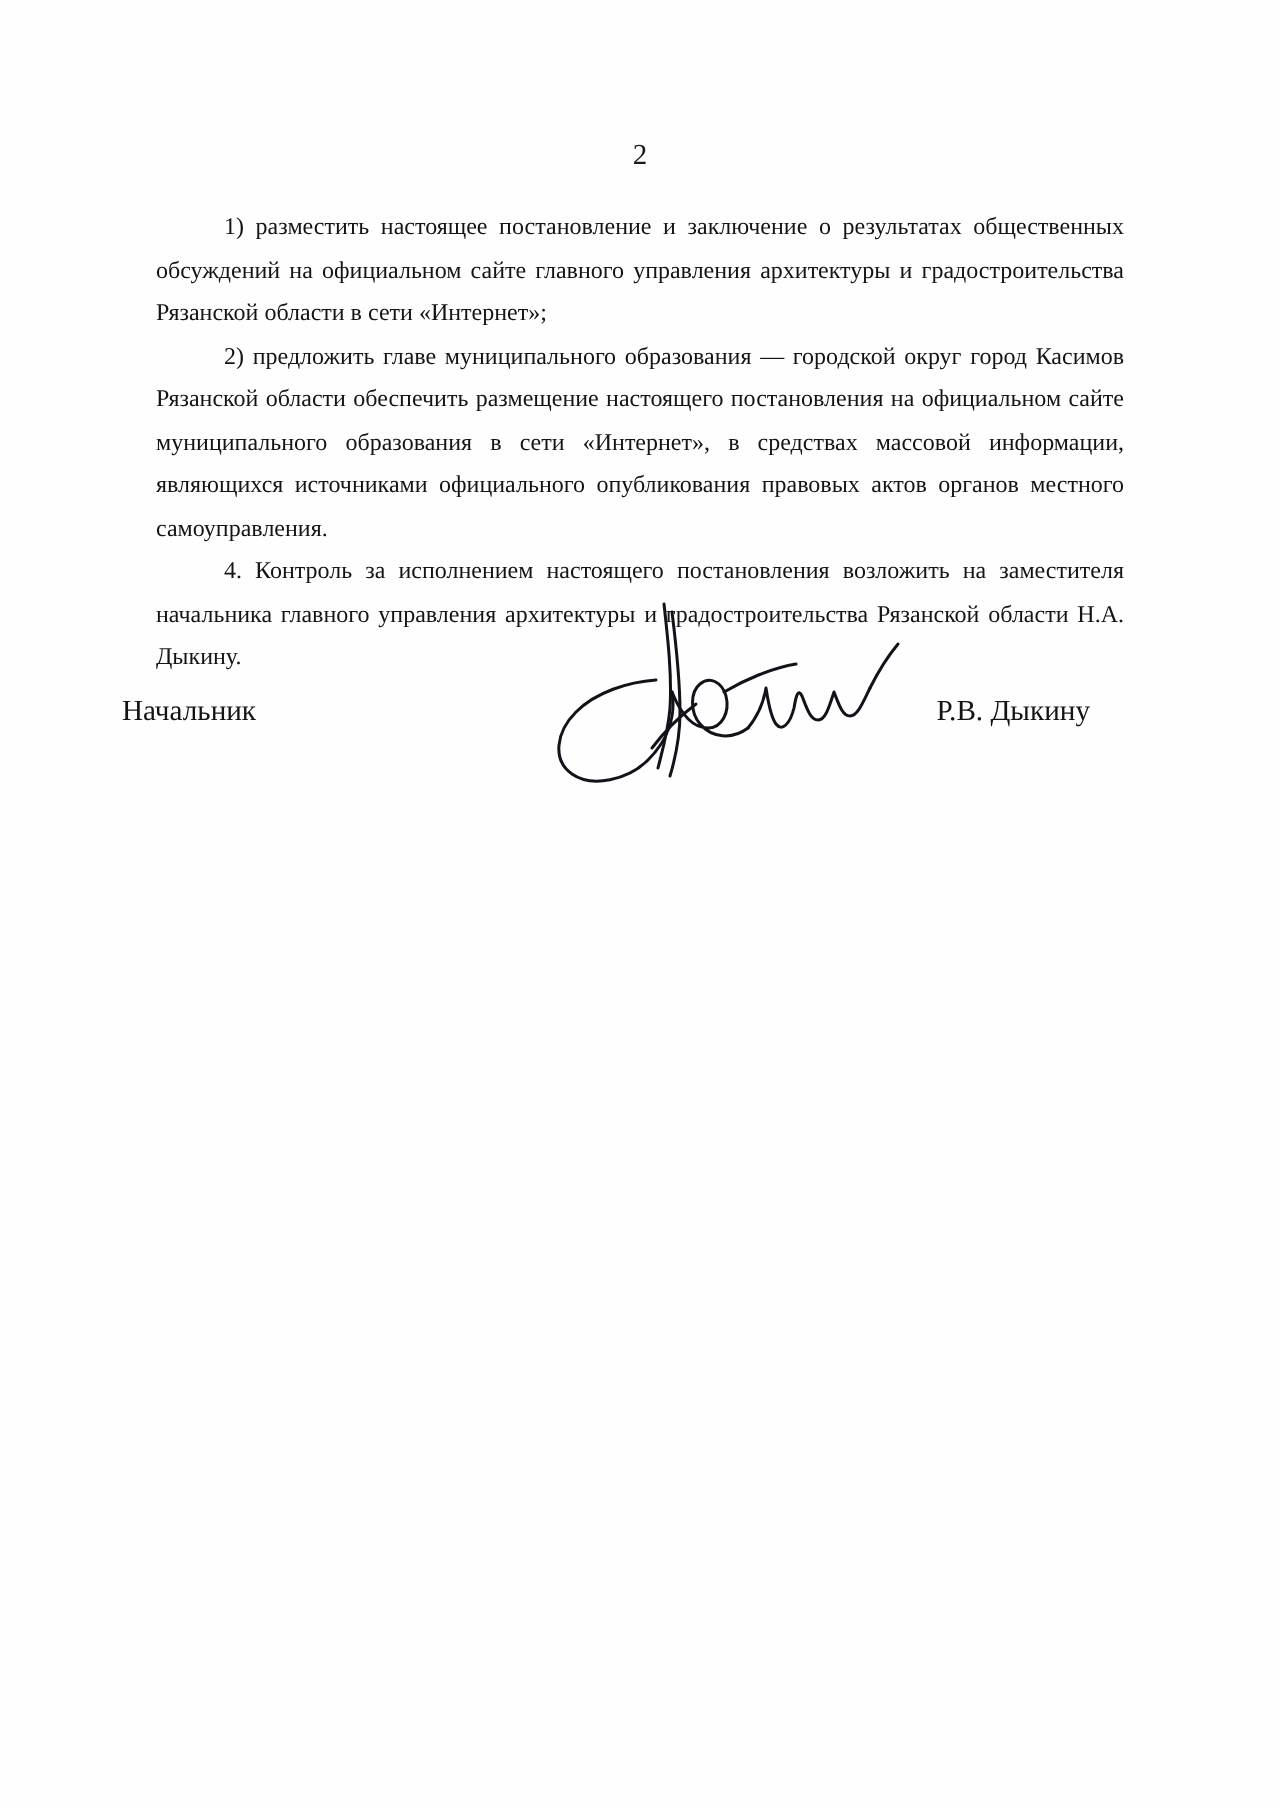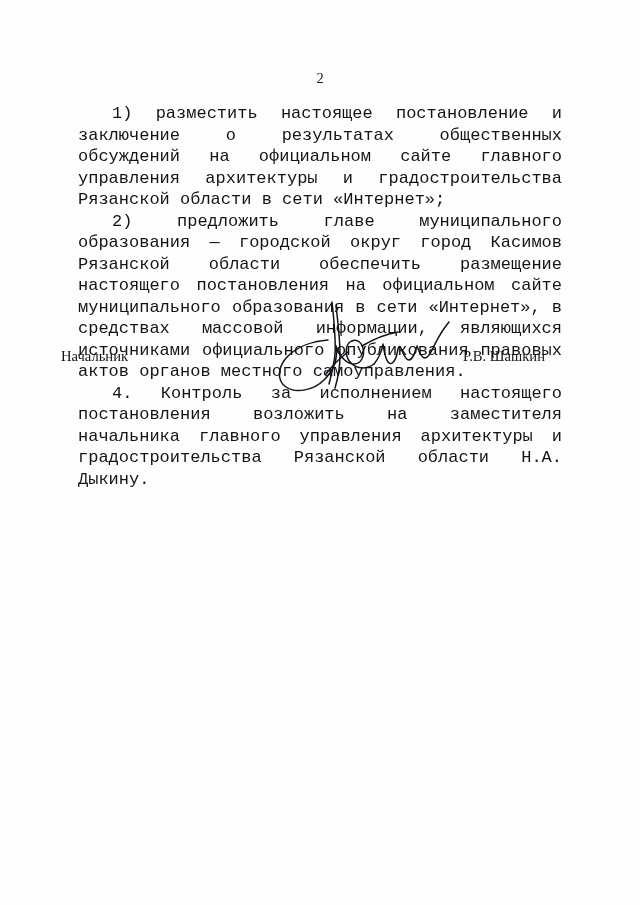--- a/index.html
+++ b/index.html
@@ -31,26 +31,25 @@
   }
   .body-text {
     position: absolute;
     top: 103px;
     left: 78px;
     width: 484px;
   }
   .para {
     text-align: justify;
     text-justify: inter-word;
-    font-size: 17px;
+    font-size: 12px;
     line-height: 21.5px;
     margin: 0;
     color: #141414;
     hyphens: none;
-    font-family: Liberation Mono, monospace;
   }
   .para + .para {
     margin-top: 0px;
   }
   .indent {
     text-indent: 34px;
   }
   .signature-row {
     position: absolute;
     top: 348px;
@@ -91,21 +90,21 @@
   <div class="page-number">2</div>
 
   <div class="body-text">
     <p class="para indent">1) разместить настоящее постановление и заключение о результатах общественных обсуждений на официальном сайте главного управления архитектуры и градостроительства Рязанской области в сети «Интернет»;</p>
     <p class="para indent">2) предложить главе муниципального образования — городской округ город Касимов Рязанской области обеспечить размещение настоящего постановления на официальном сайте муниципального образования в сети «Интернет», в средствах массовой информации, являющихся источниками официального опубликования правовых актов органов местного самоуправления.</p>
     <p class="para indent">4. Контроль за исполнением настоящего постановления возложить на заместителя начальника главного управления архитектуры и градостроительства Рязанской области Н.А. Дыкину.</p>
   </div>
 
   <div class="signature-row">
     <span class="sig-left">Начальник</span>
-    <span class="sig-right">Р.В. Шашкин</span>
+    <span class="sig-right">Р.В. Дыкину</span>
   </div>
 
   <div class="signature-mark">
     <svg width="210" height="105" viewBox="0 0 210 105" fill="none" xmlns="http://www.w3.org/2000/svg">
       <g stroke="#12121a" stroke-width="1.5" fill="none" stroke-linecap="round" stroke-linejoin="round">
         <path d="M70 2 C72 20, 74 38, 73 54 C72 66, 69 76, 67 84"></path>
         <path d="M74 6 C76 22, 78 40, 78 56 C78 68, 76 78, 73 88"></path>
         <path d="M66 40 C52 41, 36 46, 26 56 C16 66, 14 80, 24 87 C34 94, 52 90, 62 80 C72 70, 76 58, 74 46"></path>
         <path d="M74 46 C78 56, 84 64, 92 64 C99 64, 103 56, 101 48 C99 41, 93 38, 88 42 C83 46, 83 56, 88 62 C94 69, 104 70, 112 64"></path>
         <path d="M112 64 C117 58, 120 50, 121 44 C122 50, 123 58, 126 62 C129 66, 133 62, 135 54 C136 48, 137 44, 139 48 C141 53, 143 60, 147 60 C151 60, 153 52, 155 46 C157 51, 159 58, 163 58 C167 58, 170 50, 173 44"></path>

